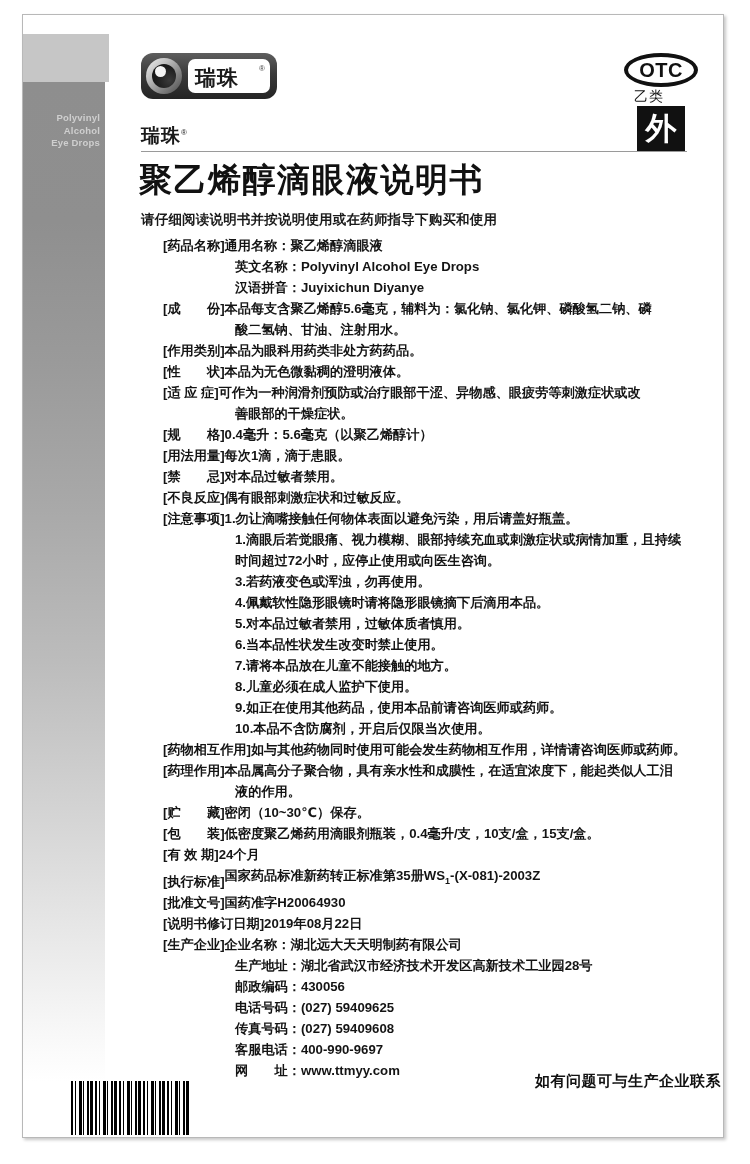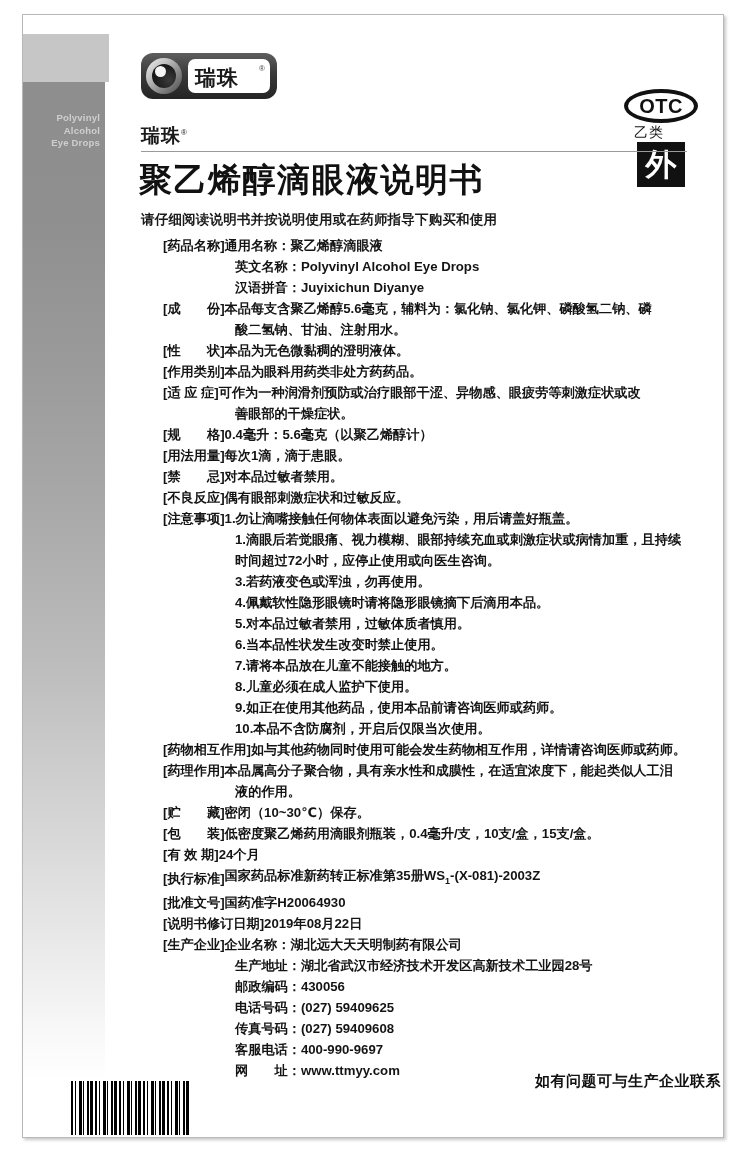--- a/index.html
+++ b/index.html
@@ -142,21 +142,20 @@
     font-size: 8px;
     color: #444;
   }
 
   .otc-badge {
     position: absolute;
     left: 505px;
     top: 38px;
     width: 78px;
     height: 98px;
-    margin-top: 36px;
   }
   .otc-ellipse {
     position: absolute;
     left: 2px; top: 0px;
     width: 74px; height: 34px;
     border-radius: 50%;
     border: 4px solid #111;
     box-sizing: border-box;
     display: flex;
     align-items: center;
@@ -241,21 +240,21 @@
 
   
   .body-area {
     position: absolute;
     left: 22px;
     top: 220px;
     width: 552px;
   }
   .row {
     display: flex;
-    align-items: center;
+    align-items: flex-end;
     font-size: 13.2px;
     line-height: 21px;
     color: #141414;
     padding-left: 24px;
   }
   .row .lbl {
     flex: 0 0 auto;
     white-space: pre;
     font-weight: bold;
   }
@@ -378,27 +377,27 @@
       <div class="sub">英文名称：Polyvinyl Alcohol Eye Drops</div>
       <div class="sub">汉语拼音：Juyixichun Diyanye</div>
 
       <div class="row">
         <span class="lbl">[成　　份]</span>
         <span class="val">本品每支含聚乙烯醇5.6毫克，辅料为：氯化钠、氯化钾、磷酸氢二钠、磷</span>
       </div>
       <div class="sub">酸二氢钠、甘油、注射用水。</div>
 
       <div class="row">
+        <span class="lbl">[作用类别]</span>
+        <span class="val">本品为眼科用药类非处方药药品。</span>
+      </div>
+
+      <div class="row">
         <span class="lbl">[性　　状]</span>
         <span class="val">本品为无色微黏稠的澄明液体。</span>
-      </div>
-
-      <div class="row">
-        <span class="lbl">[作用类别]</span>
-        <span class="val">本品为眼科用药类非处方药药品。</span>
       </div>
 
       <div class="row">
         <span class="lbl">[适 应 症]</span>
         <span class="val">可作为一种润滑剂预防或治疗眼部干涩、异物感、眼疲劳等刺激症状或改</span>
       </div>
       <div class="sub">善眼部的干燥症状。</div>
 
       <div class="row">
         <span class="lbl">[规　　格]</span>

